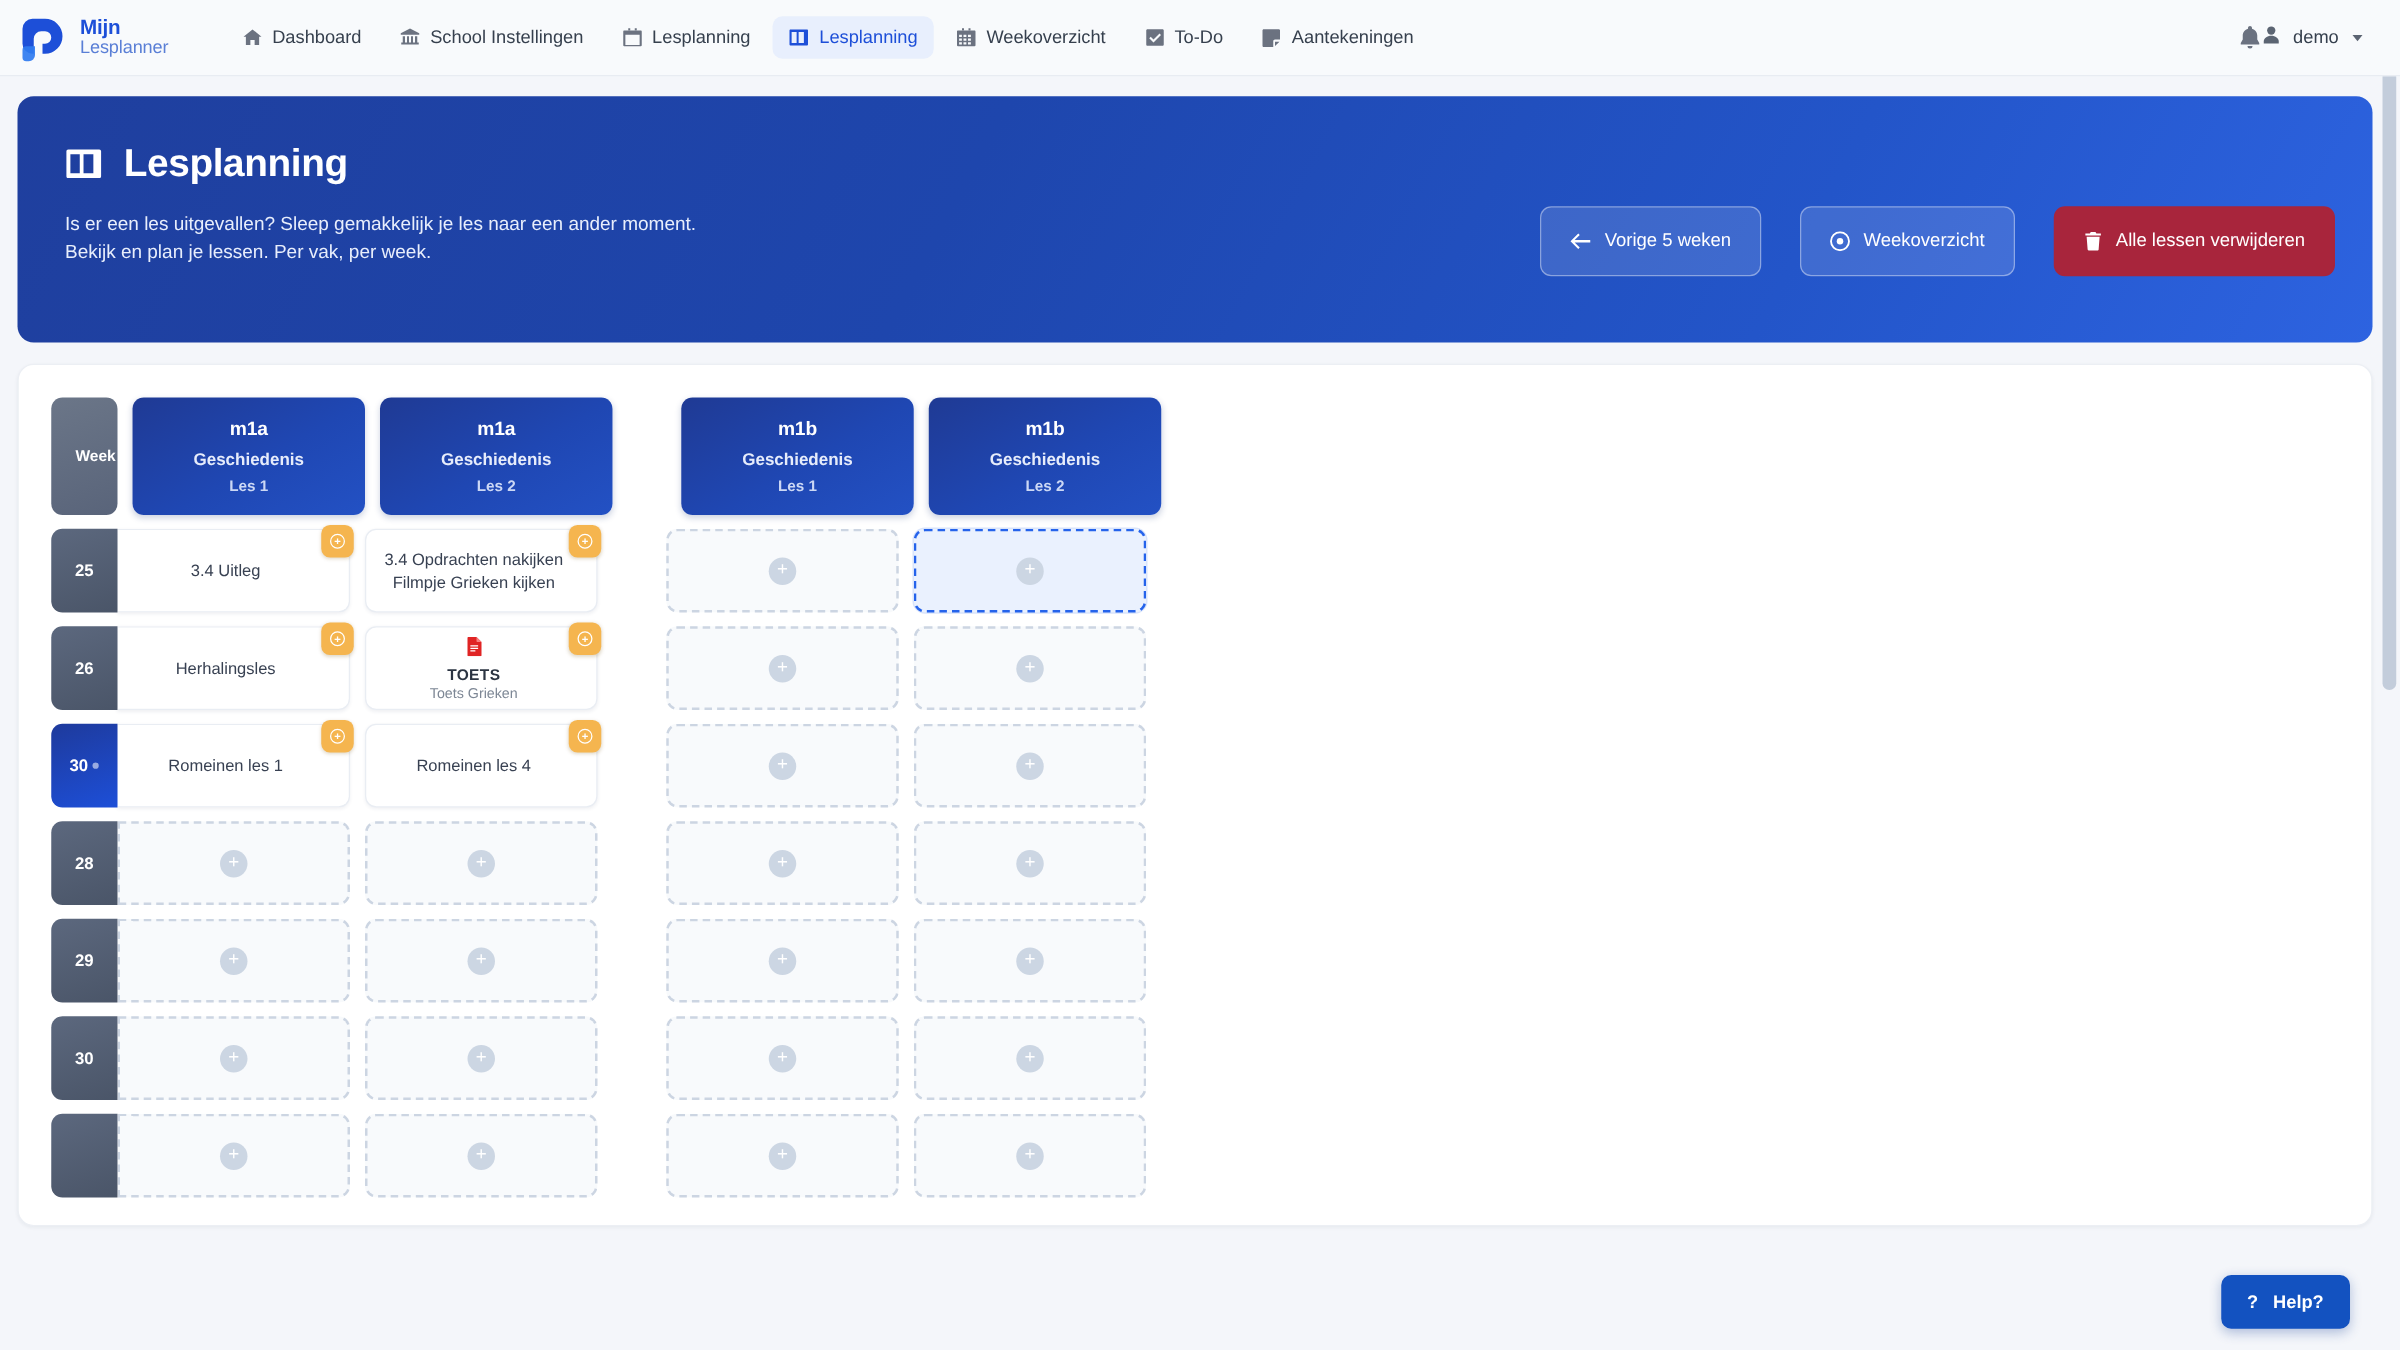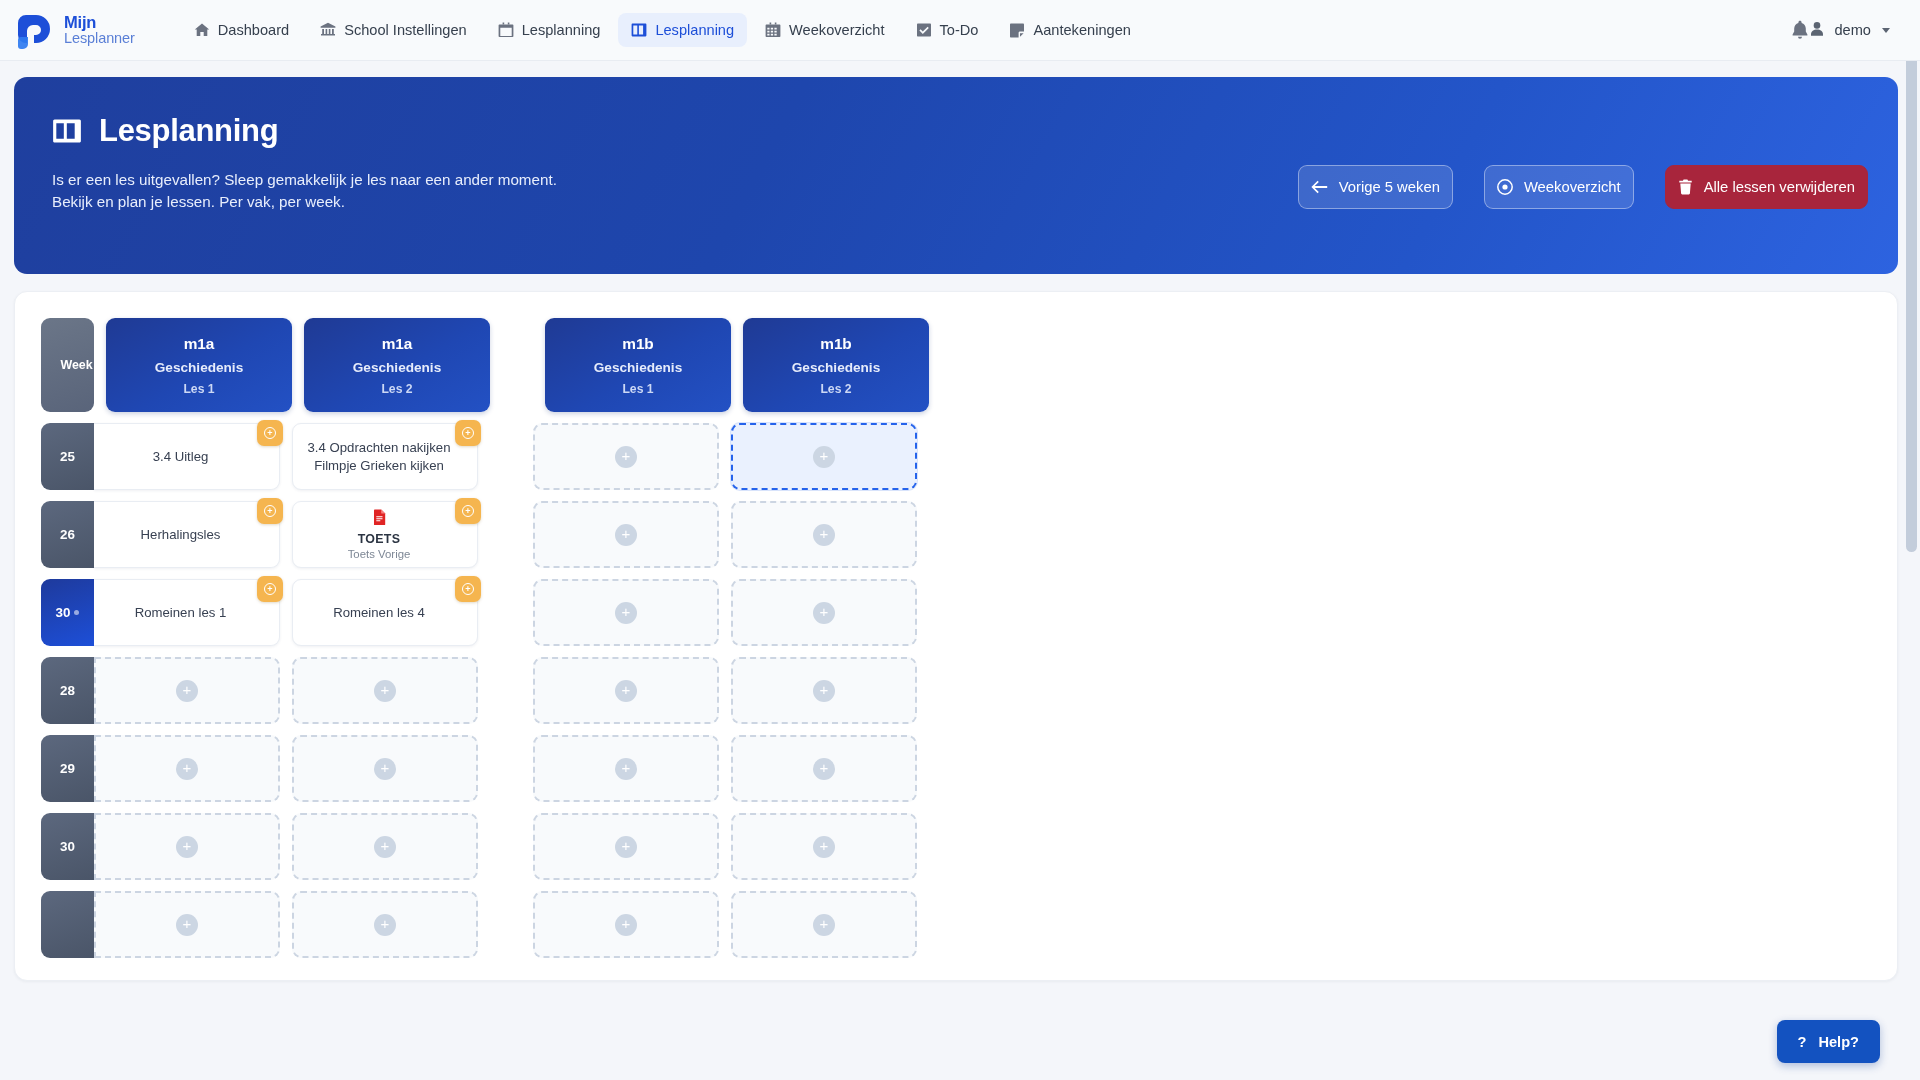--- a/index.html
+++ b/index.html
@@ -61,21 +61,21 @@
     overflow: hidden;
     color: #fff;
   }
   .hero-title { display: flex; align-items: center; gap: 17px; }
   .hero-title .hicon { width: 30px; height: 30px; }
   .hero-title h1 { font-size: 31px; font-weight: 700; letter-spacing: -0.3px; }
   .hero-sub { margin-top: 20px; font-size: 15.2px; line-height: 1.47; color: #e8eefc; font-weight: 400;}
   .hero-actions { position: absolute; right: 30px; top: 88px; display: flex; gap: 31px; align-items: center; }
   .hbtn {
     display: flex; align-items: center; gap: 11px;
-    height: 44px; padding: 0 12px;
+    height: 56px; padding: 0 23px;
     border-radius: 9px; font-size: 14.8px; font-weight: 500;
     color: #fff; cursor: pointer; white-space: nowrap;
   }
   .hbtn.ghost { background: rgba(255,255,255,0.13); border: 1px solid rgba(255,255,255,0.40); }
   .hbtn.danger { background: #a8253c; border: 1px solid #a8253c; }
   .hbtn svg { display:block; fill:#fff; }
 
   
   .gridcard {
     margin-top: 17px;
@@ -404,21 +404,21 @@
             </div>
             <div class="gap-sm"></div>
             <div class="cell lesson">
               <div class="toets">
                 <span class="ticon"><svg width="13" height="16" viewBox="0 0 13 16">
                     <path d="M1.6.6h6.6l4 4v10.8c0 .3-.3.6-.6.6H1.6a.6.6 0 0 1-.6-.6V1.2c0-.3.3-.6.6-.6z" fill="#e02424"></path>
                     <path d="M8.2.6l4 4H8.8a.6.6 0 0 1-.6-.6z" fill="#f98080"></path>
                     <path d="M3.3 7.2h6.2v1H3.3zm0 2h6.2v1H3.3zm0 2h4v1h-4z" fill="#fff"></path>
                   </svg></span>
                 <span class="tlabel">TOETS</span>
-                <span class="tdesc">Toets Vorige</span>
+                <span class="tdesc">Toets Grieken</span>
               </div>
               <div class="badge">
                 <span class="ring">+</span>
               </div>
             </div>
             <div class="gap-lg"></div>
             <div class="cell empty">
               <span class="plusbtn">+</span>
             </div>
             <div class="gap-sm"></div>

